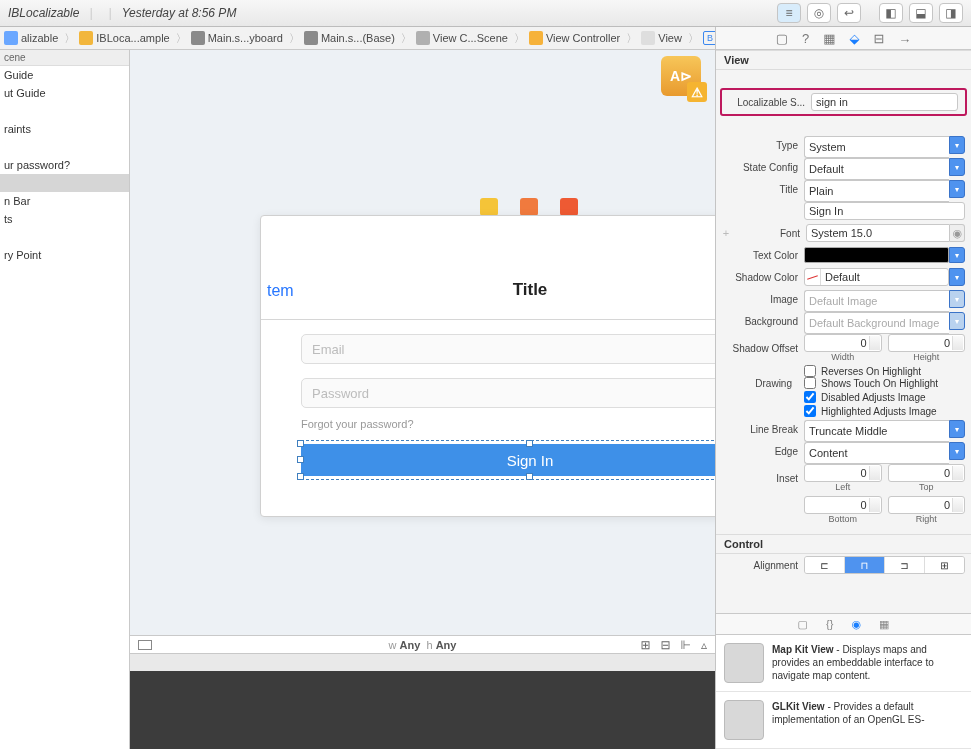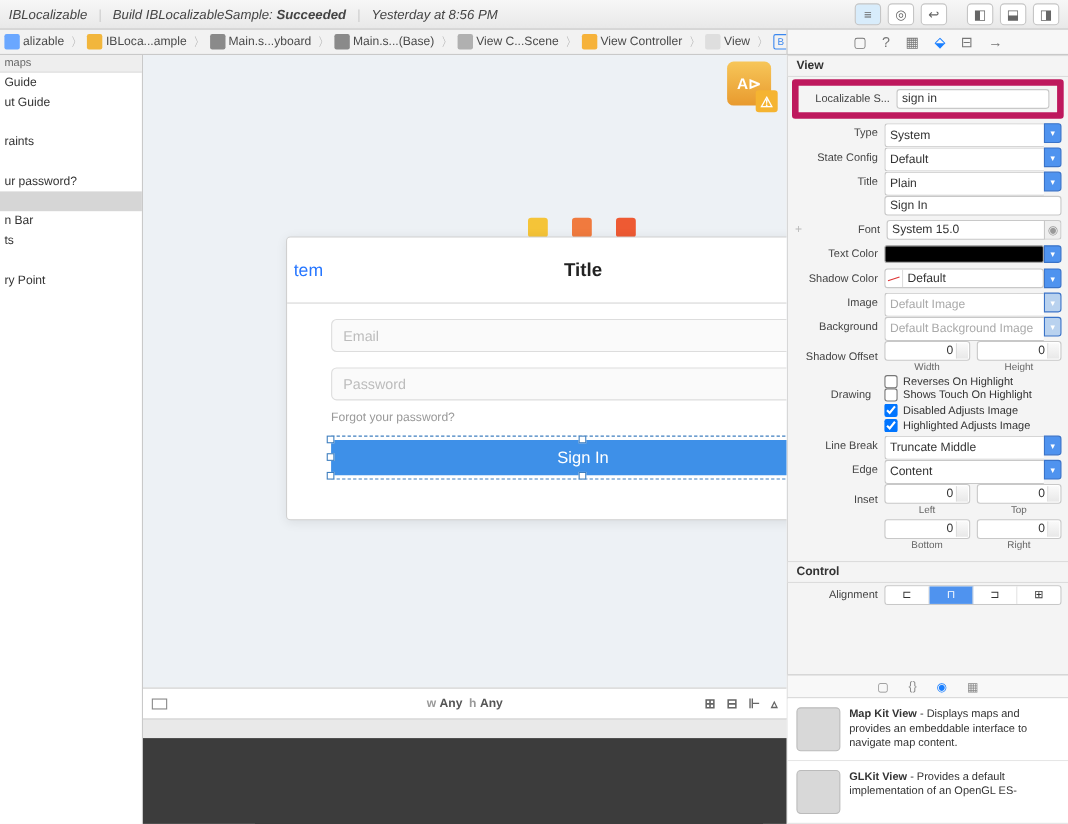--- a/index.html
+++ b/index.html
@@ -15,50 +15,50 @@
 .bc-sep { color:#aaa; }
 .bc-ico { width:14px; height:14px; border-radius:2px; display:inline-block; }
 .main { display:flex; height:699px; }
 .left-col { width:130px; background:#fff; border-right:1px solid #c9c9c9; font-size:11px; overflow:hidden; }
 .left-col .hdr { background:#eee; padding:2px 4px; border-bottom:1px solid #ddd; font-size:10px; color:#666; }
 .left-col .row { padding:3px 4px; color:#333; white-space:nowrap; }
 .left-col .row.sel { background:#d6d6d6; }
 .center { width:585px; background:#fff; position:relative; display:flex; flex-direction:column; }
 .canvas-wrap { flex:1; background:#edf1f5; position:relative; overflow:hidden; }
 .canvas { position:absolute; left:130px; top:165px; width:540px; background:#fff; border:1px solid #d0d0d0; border-radius:4px; box-shadow:0 2px 10px rgba(0,0,0,0.08); }
-.canvas-head { height:60px; border-bottom:1px solid #d6d6d6; position:relative; }
+.canvas-head { height:60px; border-bottom:1px solid #d6d6d6; position:relative;margin-top:44px; }
 .canvas-head .item { position:absolute; left:6px; top:22px; color:#2676ff; font-size:16px; }
 .canvas-head .title { position:absolute; left:0; right:0; top:20px; text-align:center; font-weight:600; font-size:17px; color:#222; }
 .fld { margin:14px 40px 0 40px; height:30px; border:1px solid #ddd; border-radius:5px; padding:0 10px; display:flex; align-items:center; color:#bcbcbc; font-size:13px; background:#fafafa; }
 .forgot { margin:10px 0 0 40px; font-size:11px; color:#999; }
 .signin-wrap { position:relative; margin:14px 40px 40px 40px; }
 .signin { height:32px; background:#3e90e8; color:#fff; font-size:15px; display:flex; align-items:center; justify-content:center; border-radius:3px; position:relative; }
 .sel-handle { width:7px; height:7px; background:#fff; border:1px solid #3f7fbf; position:absolute; }
 .h-tl{left:-4px;top:-4px}.h-tm{left:50%;top:-4px;margin-left:-4px}
 .h-ml{left:-4px;top:50%;margin-top:-4px}
 .h-bl{left:-4px;bottom:-4px}.h-bm{left:50%;bottom:-4px;margin-left:-4px}
 .guide-h{position:absolute;height:0;border-top:1px dashed #3f7fbf;left:0;right:0;}
 .triangle-icons { position:absolute; top:148px; left:350px; display:flex; gap:22px; }
 .tico { width:18px; height:18px; border-radius:3px; }
 .docbadge { position:absolute; right:14px; top:6px; width:40px; height:40px; background:linear-gradient(#f7c659,#e89a2e); border-radius:6px; display:flex; align-items:center; justify-content:center; color:#fff; font-weight:bold; font-size:14px; }
 .docbadge::after{content:"⚠";position:absolute;right:-6px;bottom:-6px;background:#f5b431;color:#fff;width:20px;height:20px;border-radius:3px;display:flex;align-items:center;justify-content:center;font-size:13px;}
-.size-bar { height:28px; border-top:1px solid #c9c9c9; background:#fff; display:flex; align-items:center; justify-content:center; font-size:11px; color:#555; position:relative;font-weight:bold; }
+.size-bar { height:18px; border-top:1px solid #c9c9c9; background:#fff; display:flex; align-items:center; justify-content:center; font-size:11px; color:#555; position:relative; }
 .size-bar .lefticon{position:absolute;left:8px;width:14px;height:10px;border:1px solid #888;}
 .size-bar .righttools{position:absolute;right:8px;display:flex;gap:10px;color:#666;font-size:12px;}
 .dark-strip{height:78px;background:#3c3c3c;margin:0 0 0 0;}
 .bottom-gray{height:18px;background:#e9e9e9;border-top:1px solid #c8c8c8;}
 .inspector { width:256px; background:#f4f4f4; border-left:1px solid #c4c4c4; display:flex; flex-direction:column; }
 .insp-tabs { height:23px; border-bottom:1px solid #c9c9c9; display:flex; align-items:center; justify-content:center; gap:14px; background:#f7f7f7;}
 .insp-tabs span{color:#777;font-size:13px;}
 .insp-tabs span.active{color:#1a7fff;}
 .section-hdr { padding:3px 8px; font-weight:600; font-size:11px; background:#f4f4f4; border-bottom:1px solid #dcdcdc; border-top:1px solid #dcdcdc; color:#333;}
 .prop-row { display:flex; align-items:center; padding:2px 6px; gap:6px; min-height:22px;}
 .prop-row .lbl { width:76px; text-align:right; font-size:10px; color:#444; }
 .prop-row .ctrl { flex:1; }
-.hl-box{border:6px solid #be185d;border-radius:3px;padding:1px;margin:2px 4px;}
+.hl-box{border:2px solid #be185d;border-radius:3px;padding:1px;margin:18px 4px;}
 .sel-ctrl { display:flex; height:18px; }
 .sel-ctrl .txt{flex:1;background:#fff;border:1px solid #c8c8c8;border-right:none;padding:10px 4px;font-size:11px;display:flex;align-items:center;border-radius:3px 0 0 3px;}
 .sel-ctrl .arrow{width:16px;background:#4f93ef;border:1px solid #3a73c8;border-radius:0 3px 3px 0;display:flex;align-items:center;justify-content:center;color:#fff;font-size:8px;}
 .txt-in{height:18px;border:1px solid #c8c8c8;border-radius:3px;background:#fff;padding:0 4px;font-size:11px;width:100%;display:flex;align-items:center;}
 .txt-in.step{justify-content:flex-end;padding-right:14px;position:relative;}
 .txt-in.step::after{content:"";position:absolute;right:1px;top:1px;bottom:1px;width:10px;background:linear-gradient(#fafafa,#e8e8e8);border-left:1px solid #ddd;}
 .check-row{display:flex;align-items:center;gap:5px;padding:1px 0 1px 88px;font-size:10px;color:#333;}
 .check-row input{width:12px;height:12px;}
 .small-lbl{font-size:9px;color:#666;text-align:center;}
 .color-sw{height:16px;border:1px solid #aaa;border-radius:2px;background:#000;flex:1;}
@@ -81,21 +81,20 @@
 .seg span.on{background:#4f93ef;color:#fff;}
 .scroll-area{flex:1;overflow:hidden;}
 </style>
 </head>
 <body>
 
 <div class="toolbar">
   <div class="toolbar-left">
     <span>IBLocalizable</span>
     <span class="tb-div">|</span>
-    <span><span>Build IBLocalizableSample: </span><b>Succeeded</b></span>
     <span class="tb-div">|</span>
     <span>Yesterday at 8:56 PM</span>
   </div>
   <div class="toolbar-right">
     <span class="tb-btn active">≡</span>
     <span class="tb-btn">◎</span>
     <span class="tb-btn">↩</span>
     <span style="width:6px"></span>
     <span class="tb-btn">◧</span>
     <span class="tb-btn">⬓</span>
@@ -150,21 +149,21 @@
     <span>▦</span>
     <span class="active">⬙</span>
     <span>⊟</span>
     <span>→</span>
   </div>
 </div>
 
 <div class="main">
 
   <div class="left-col">
-    <div class="hdr">maps</div>
+    <div class="hdr">cene</div>
     <div id="outline-rows">
         <div class="row">Guide</div>
         <div class="row">ut Guide</div>
         <div class="row">&nbsp;</div>
         <div class="row">raints</div>
         <div class="row">&nbsp;</div>
         <div class="row">ur password?</div>
         <div class="row sel">&nbsp;</div>
         <div class="row">n Bar</div>
         <div class="row">ts</div>

